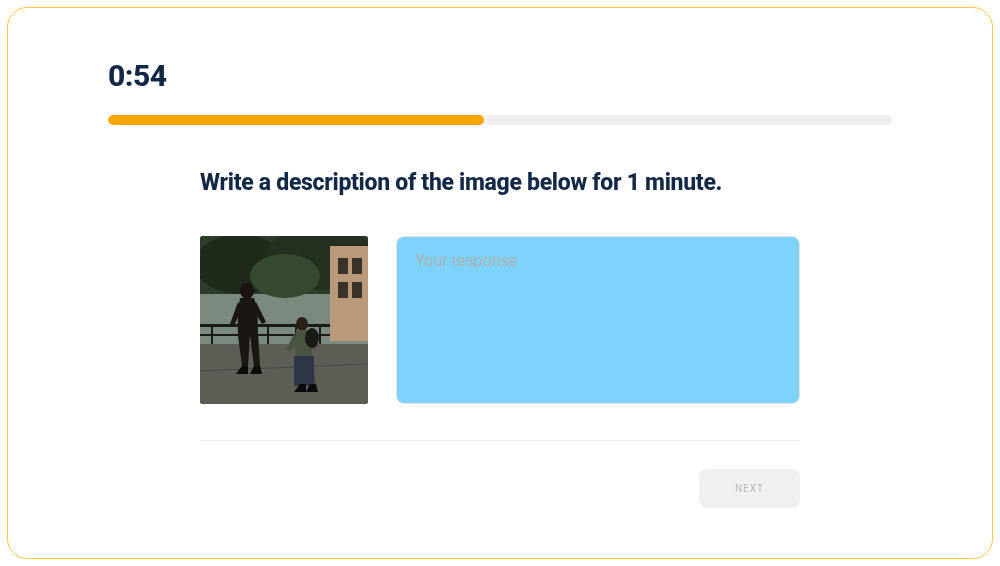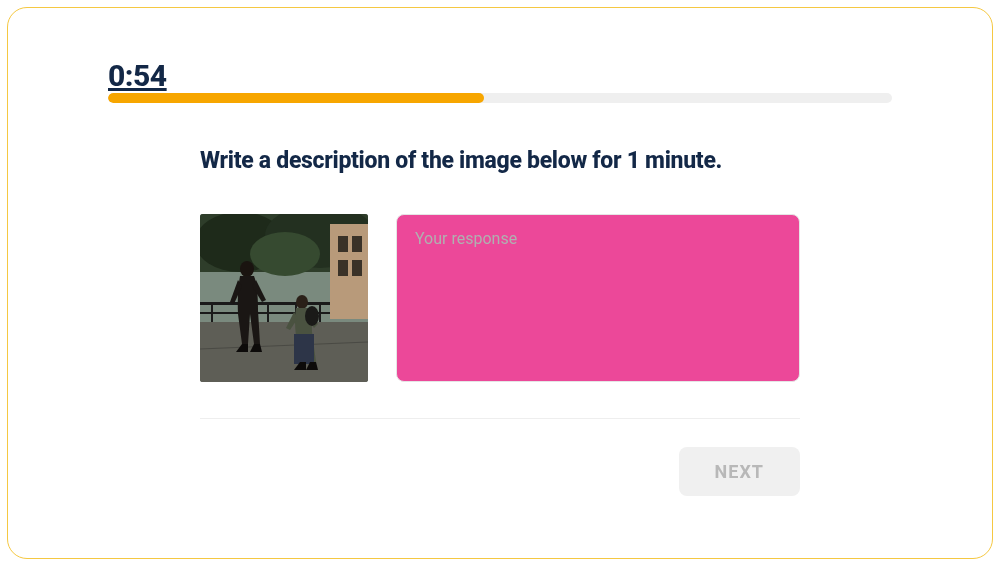--- a/index.html
+++ b/index.html
@@ -21,22 +21,22 @@
       right: 7px;
       bottom: 7px;
       border: 1.5px solid #f5c842;
       border-radius: 20px;
       padding: 50px 100px 40px 100px;
     }
     .timer {
       font-size: 30px;
       font-weight: 800;
       color: #132847;
+      margin-bottom: 22px;
       letter-spacing: -0.5px;
-      text-decoration: underline;
     }
     .progress-container {
       width: 100%;
       height: 10px;
       background: #efefef;
       border-radius: 5px;
       overflow: hidden;
       margin-bottom: 44px;
     }
     .progress-fill {
@@ -74,41 +74,41 @@
     .response-box {
       flex: 1;
       border: 1.5px solid #e5e5e5;
       border-radius: 8px;
       padding: 14px 18px;
       font-family: inherit;
       font-size: 16px;
       color: #333;
       resize: none;
       outline: none;
-      background: #ec4899;
+      background: #7dd3fc;
     }
     .response-box::placeholder {
       color: #b0b0b0;
     }
     .divider {
       border: none;
       border-top: 1px solid #eeeeee;
       margin-bottom: 28px;
     }
     .footer-row {
       display: flex;
       justify-content: flex-end;
     }
     .next-btn {
       background: #f0f0f0;
       border: none;
       border-radius: 8px;
       padding: 14px 36px;
-      font-size: 18px;
-      font-weight: 700;
+      font-size: 10px;
+      font-weight: 400;
       letter-spacing: 1px;
       color: #b8b8b8;
       cursor: pointer;
       font-family: inherit;
     }
   </style>
 </head>
 <body>
 
 <div class="outer-frame">

